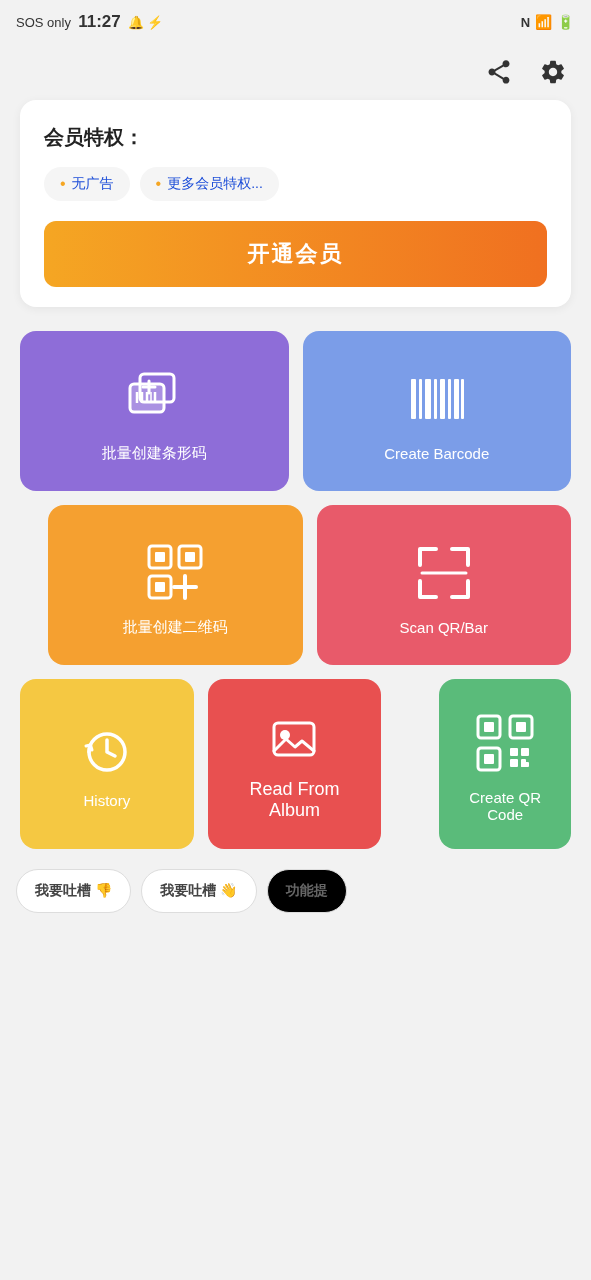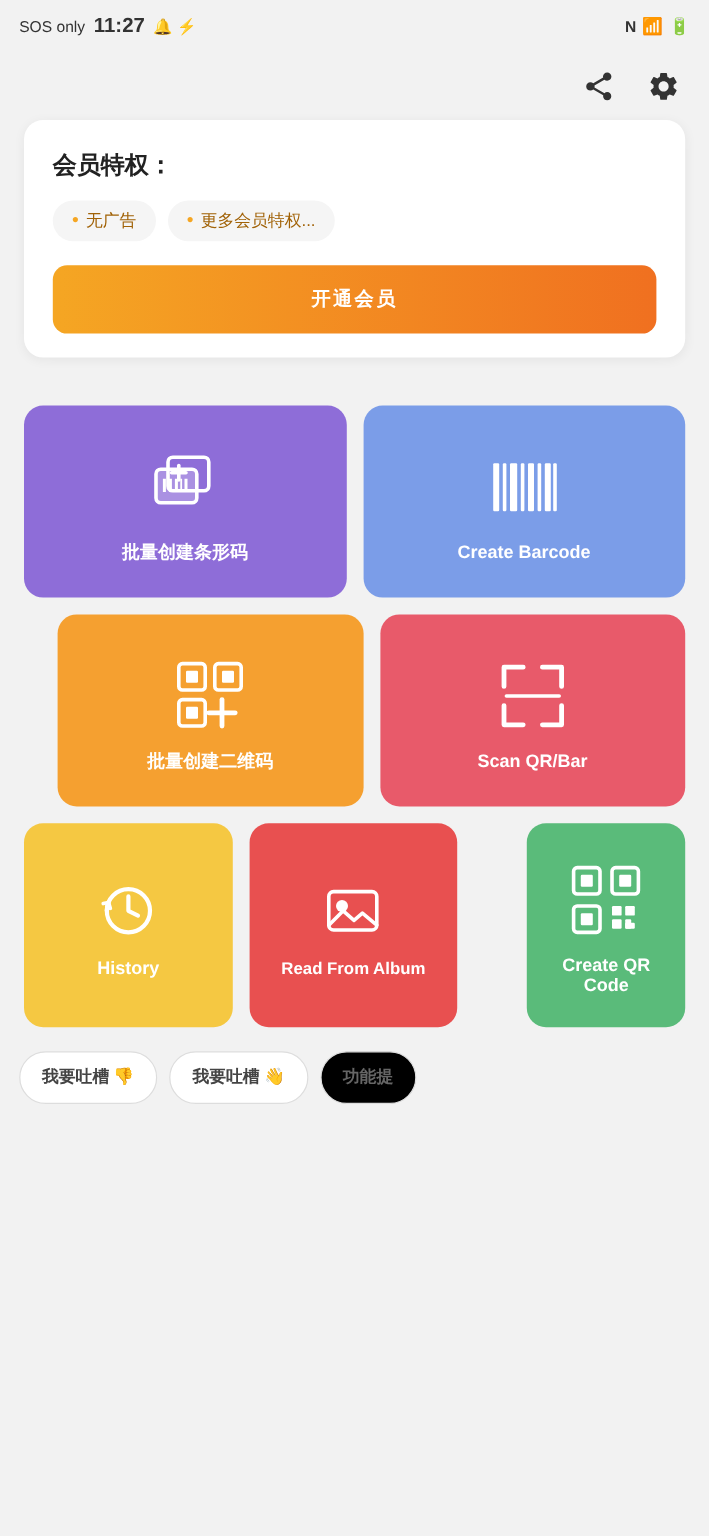--- a/index.html
+++ b/index.html
@@ -54,21 +54,21 @@
       cursor: pointer;
     }
     .top-bar-icon svg {
       width: 28px;
       height: 28px;
       fill: #333;
     }
 
     
     .membership-card {
-      margin: 0 20px 40px 20px;
+      margin: 0 20px 24px 20px;
       background: #fff;
       border-radius: 16px;
       padding: 24px 24px 20px 24px;
       box-shadow: 0 2px 10px rgba(0,0,0,0.06);
     }
     .membership-title {
       font-size: 20px;
       font-weight: 700;
       color: #222;
       margin-bottom: 16px;
@@ -77,38 +77,38 @@
       display: flex;
       flex-wrap: wrap;
       gap: 10px;
       margin-bottom: 20px;
     }
     .membership-tag {
       background: #f5f5f5;
       border-radius: 20px;
       padding: 8px 16px;
       font-size: 14px;
-      color: #a16207;
+      color: #1d4ed8;
       display: flex;
       align-items: center;
       gap: 6px;
     }
     .membership-tag::before {
       content: '•';
       color: #f5a623;
       font-size: 16px;
     }
     .membership-btn {
       width: 100%;
       padding: 18px;
       border: none;
       border-radius: 12px;
       background: linear-gradient(90deg, #f5a623 0%, #f07020 100%);
       color: #fff;
-      font-size: 16px;
+      font-size: 22px;
       font-weight: 700;
       cursor: pointer;
       letter-spacing: 2px;
     }
 
     
     .grid-section {
       padding: 0 20px;
       display: flex;
       flex-direction: column;
@@ -125,21 +125,21 @@
       flex-direction: column;
       align-items: center;
       justify-content: center;
       padding: 28px 16px 22px 16px;
       cursor: pointer;
       min-height: 160px;
     }
     .grid-card .card-label {
       color: #fff;
       font-size: 15px;
-      font-weight: 700;
+      font-weight: 400;
       margin-top: 14px;
       text-align: center;
     }
     .grid-card svg {
       fill: rgba(255,255,255,0.9);
     }
 
     
     .card-purple { background: #8e6dd8; }
     .card-blue { background: #7b9de8; }
@@ -341,21 +341,21 @@
     </div>
 
     <div class="grid-card card-small card-pinkred">
       <div class="icon-wrap">
         <svg width="52" height="52" viewBox="0 0 52 52">
           <rect x="6" y="10" width="40" height="32" rx="4" stroke="white" stroke-width="3" fill="none"></rect>
           <circle cx="17" cy="22" r="5" fill="white"></circle>
           <polyline points="6,38 18,26 27,34 34,28 46,38" stroke="white" stroke-width="3" fill="none" stroke-linecap="round" stroke-linejoin="round"></polyline>
         </svg>
       </div>
-      <div class="card-label" style="font-size:14px;">Read From Album</div>
+      <div class="card-label" style="font-size:18px;">Read From Album</div>
     </div>
 
     <div class="grid-card card-large card-green">
       <div class="icon-wrap">
         <svg width="64" height="64" viewBox="0 0 64 64">
 
           <rect x="5" y="5" width="22" height="22" rx="3" stroke="white" stroke-width="3" fill="none"></rect>
           <rect x="11" y="11" width="10" height="10" rx="1" fill="white"></rect>
           <rect x="37" y="5" width="22" height="22" rx="3" stroke="white" stroke-width="3" fill="none"></rect>
           <rect x="43" y="11" width="10" height="10" rx="1" fill="white"></rect>

